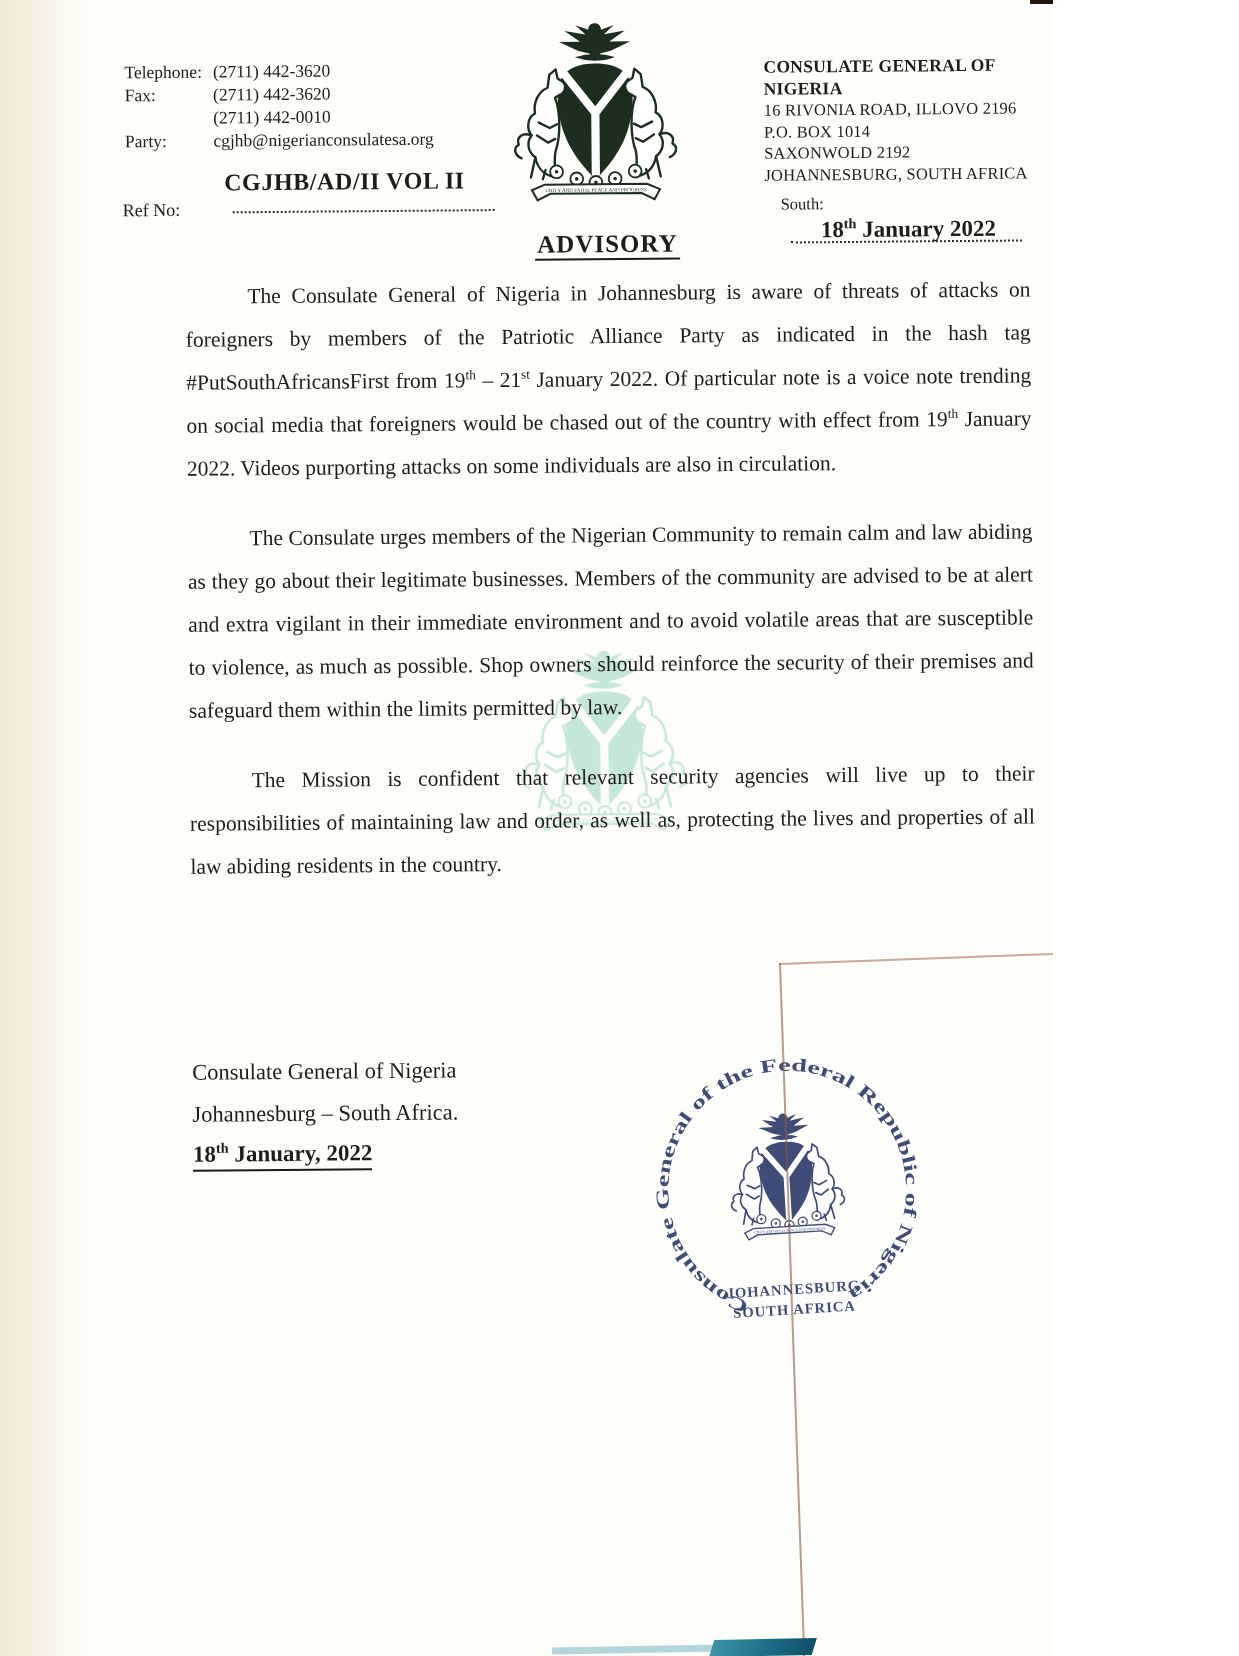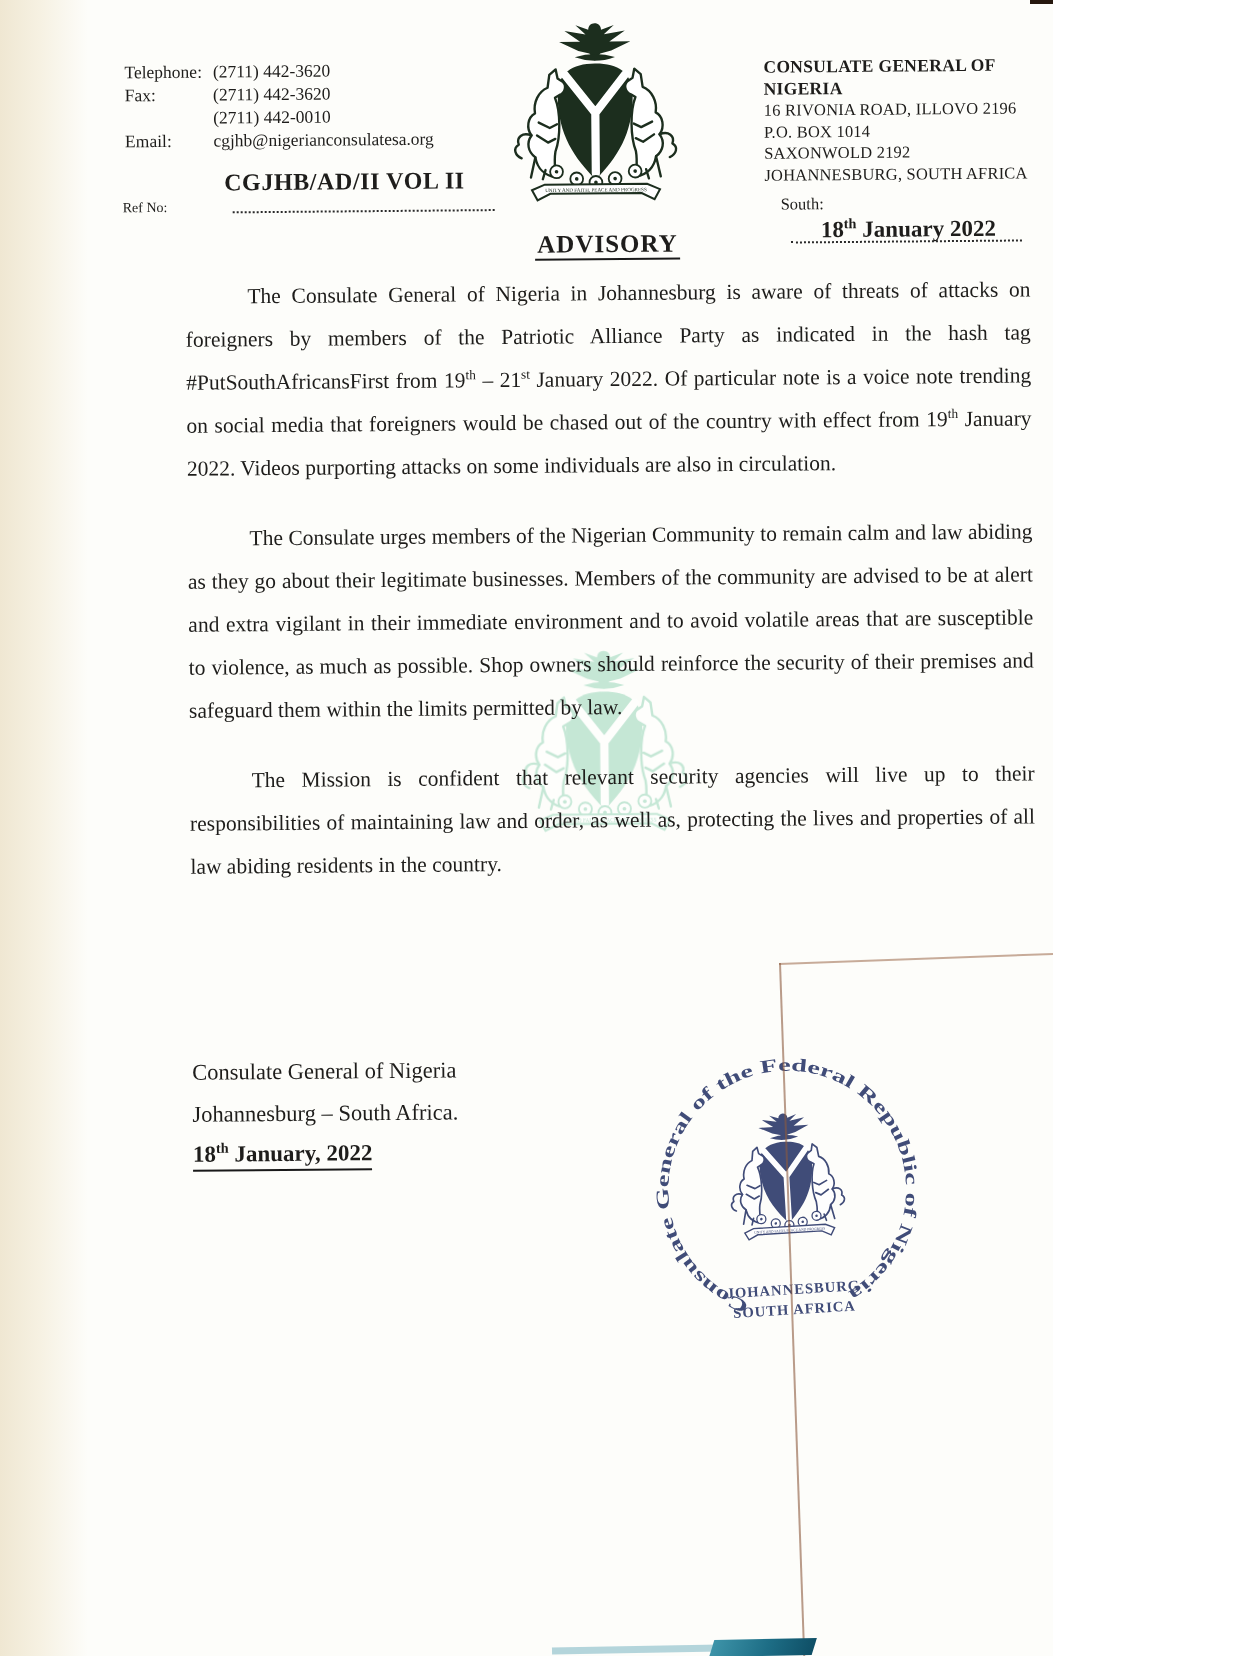--- a/index.html
+++ b/index.html
@@ -25,21 +25,21 @@
     background:rgba(61,147,168,.38); transform:rotate(-1deg); }
 
   .doc { position:absolute; inset:0; transform:rotate(-0.5deg); transform-origin:620px 820px; }
 
   
   .contact { position:absolute; left:131px; top:57px; font-size:17.5px; line-height:23px; }
   .contact .lbl { display:inline-block; width:84px; }
   .address { position:absolute; left:770px; top:58px; font-size:16.5px; line-height:21.5px; letter-spacing:.2px; }
   .address .org { font-weight:bold; font-size:17.5px; letter-spacing:.3px; }
   .emblem { position:absolute; left:510px; top:14px; width:183px; height:192px; color:#1c2e1e; }
-  .ref-label { position:absolute; left:128px; top:196px; font-size:14px; }
+  .ref-label { position:absolute; left:128px; top:196px; font-size:18px; }
   .ref-value { position:absolute; left:200px; top:166px; width:300px; text-align:center;
     font-weight:bold; font-size:24px; letter-spacing:.6px; }
   .ref-dots { position:absolute; left:238px; top:194px; width:262px; height:16px;
     border-bottom:2px dotted #2a2a2a; }
   .date-wrap { position:absolute; left:786px; top:196px; font-size:16.5px; }
   .date-line { display:inline-block; border-bottom:2px dotted #2a2a2a; margin-left:10px;
     padding:0 26px 1px 30px; }
   .date-text { font-size:23px; font-weight:600; position:relative; top:3px; }
   sup { font-size:62%; vertical-align:super; line-height:0; }
 
@@ -127,21 +127,21 @@
       </div>
       <div>
         <span class="lbl">Fax:</span>
         <span>(2711) 442-3620</span>
       </div>
       <div>
         <span class="lbl"></span>
         <span>(2711) 442-0010</span>
       </div>
       <div>
-        <span class="lbl">Email:</span>
+        <span class="lbl">Party:</span>
         <span>cgjhb@nigerianconsulatesa.org</span>
       </div>
     </div>
 
     <div class="emblem">
       <svg width="183" height="192" viewBox="0 0 200 210">
           <use href="#arms"></use>
         </svg>
     </div>
 

